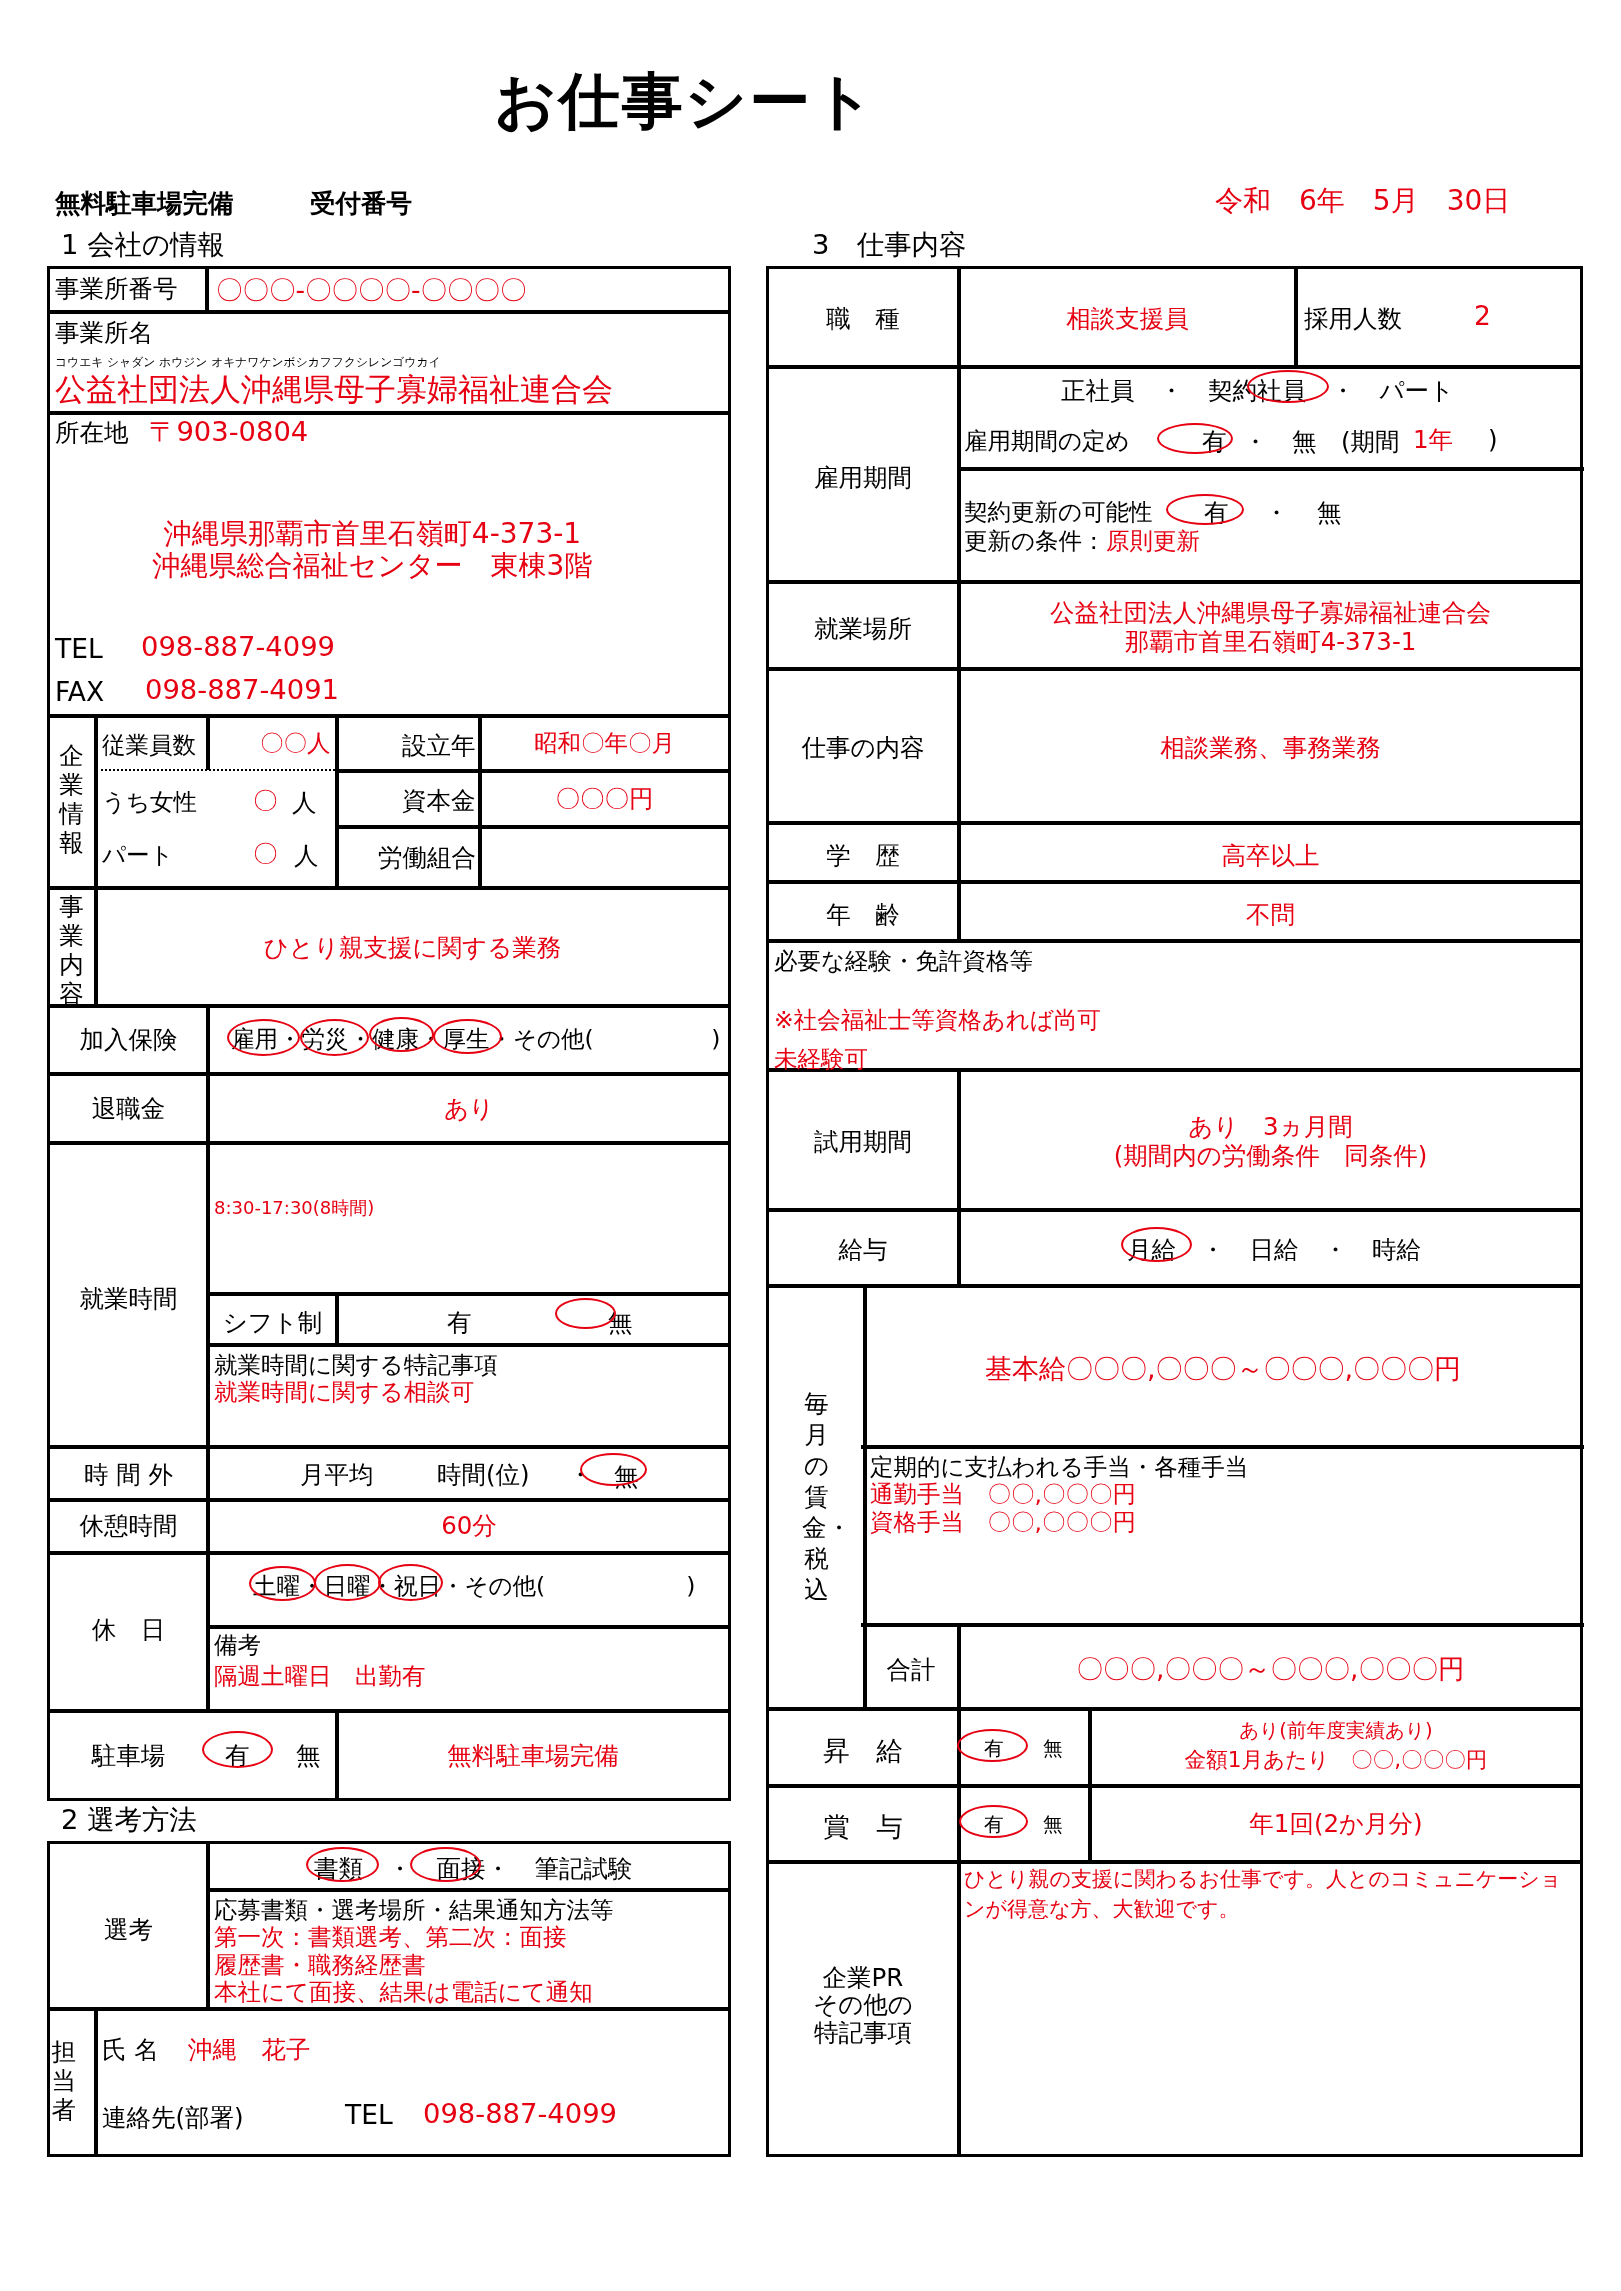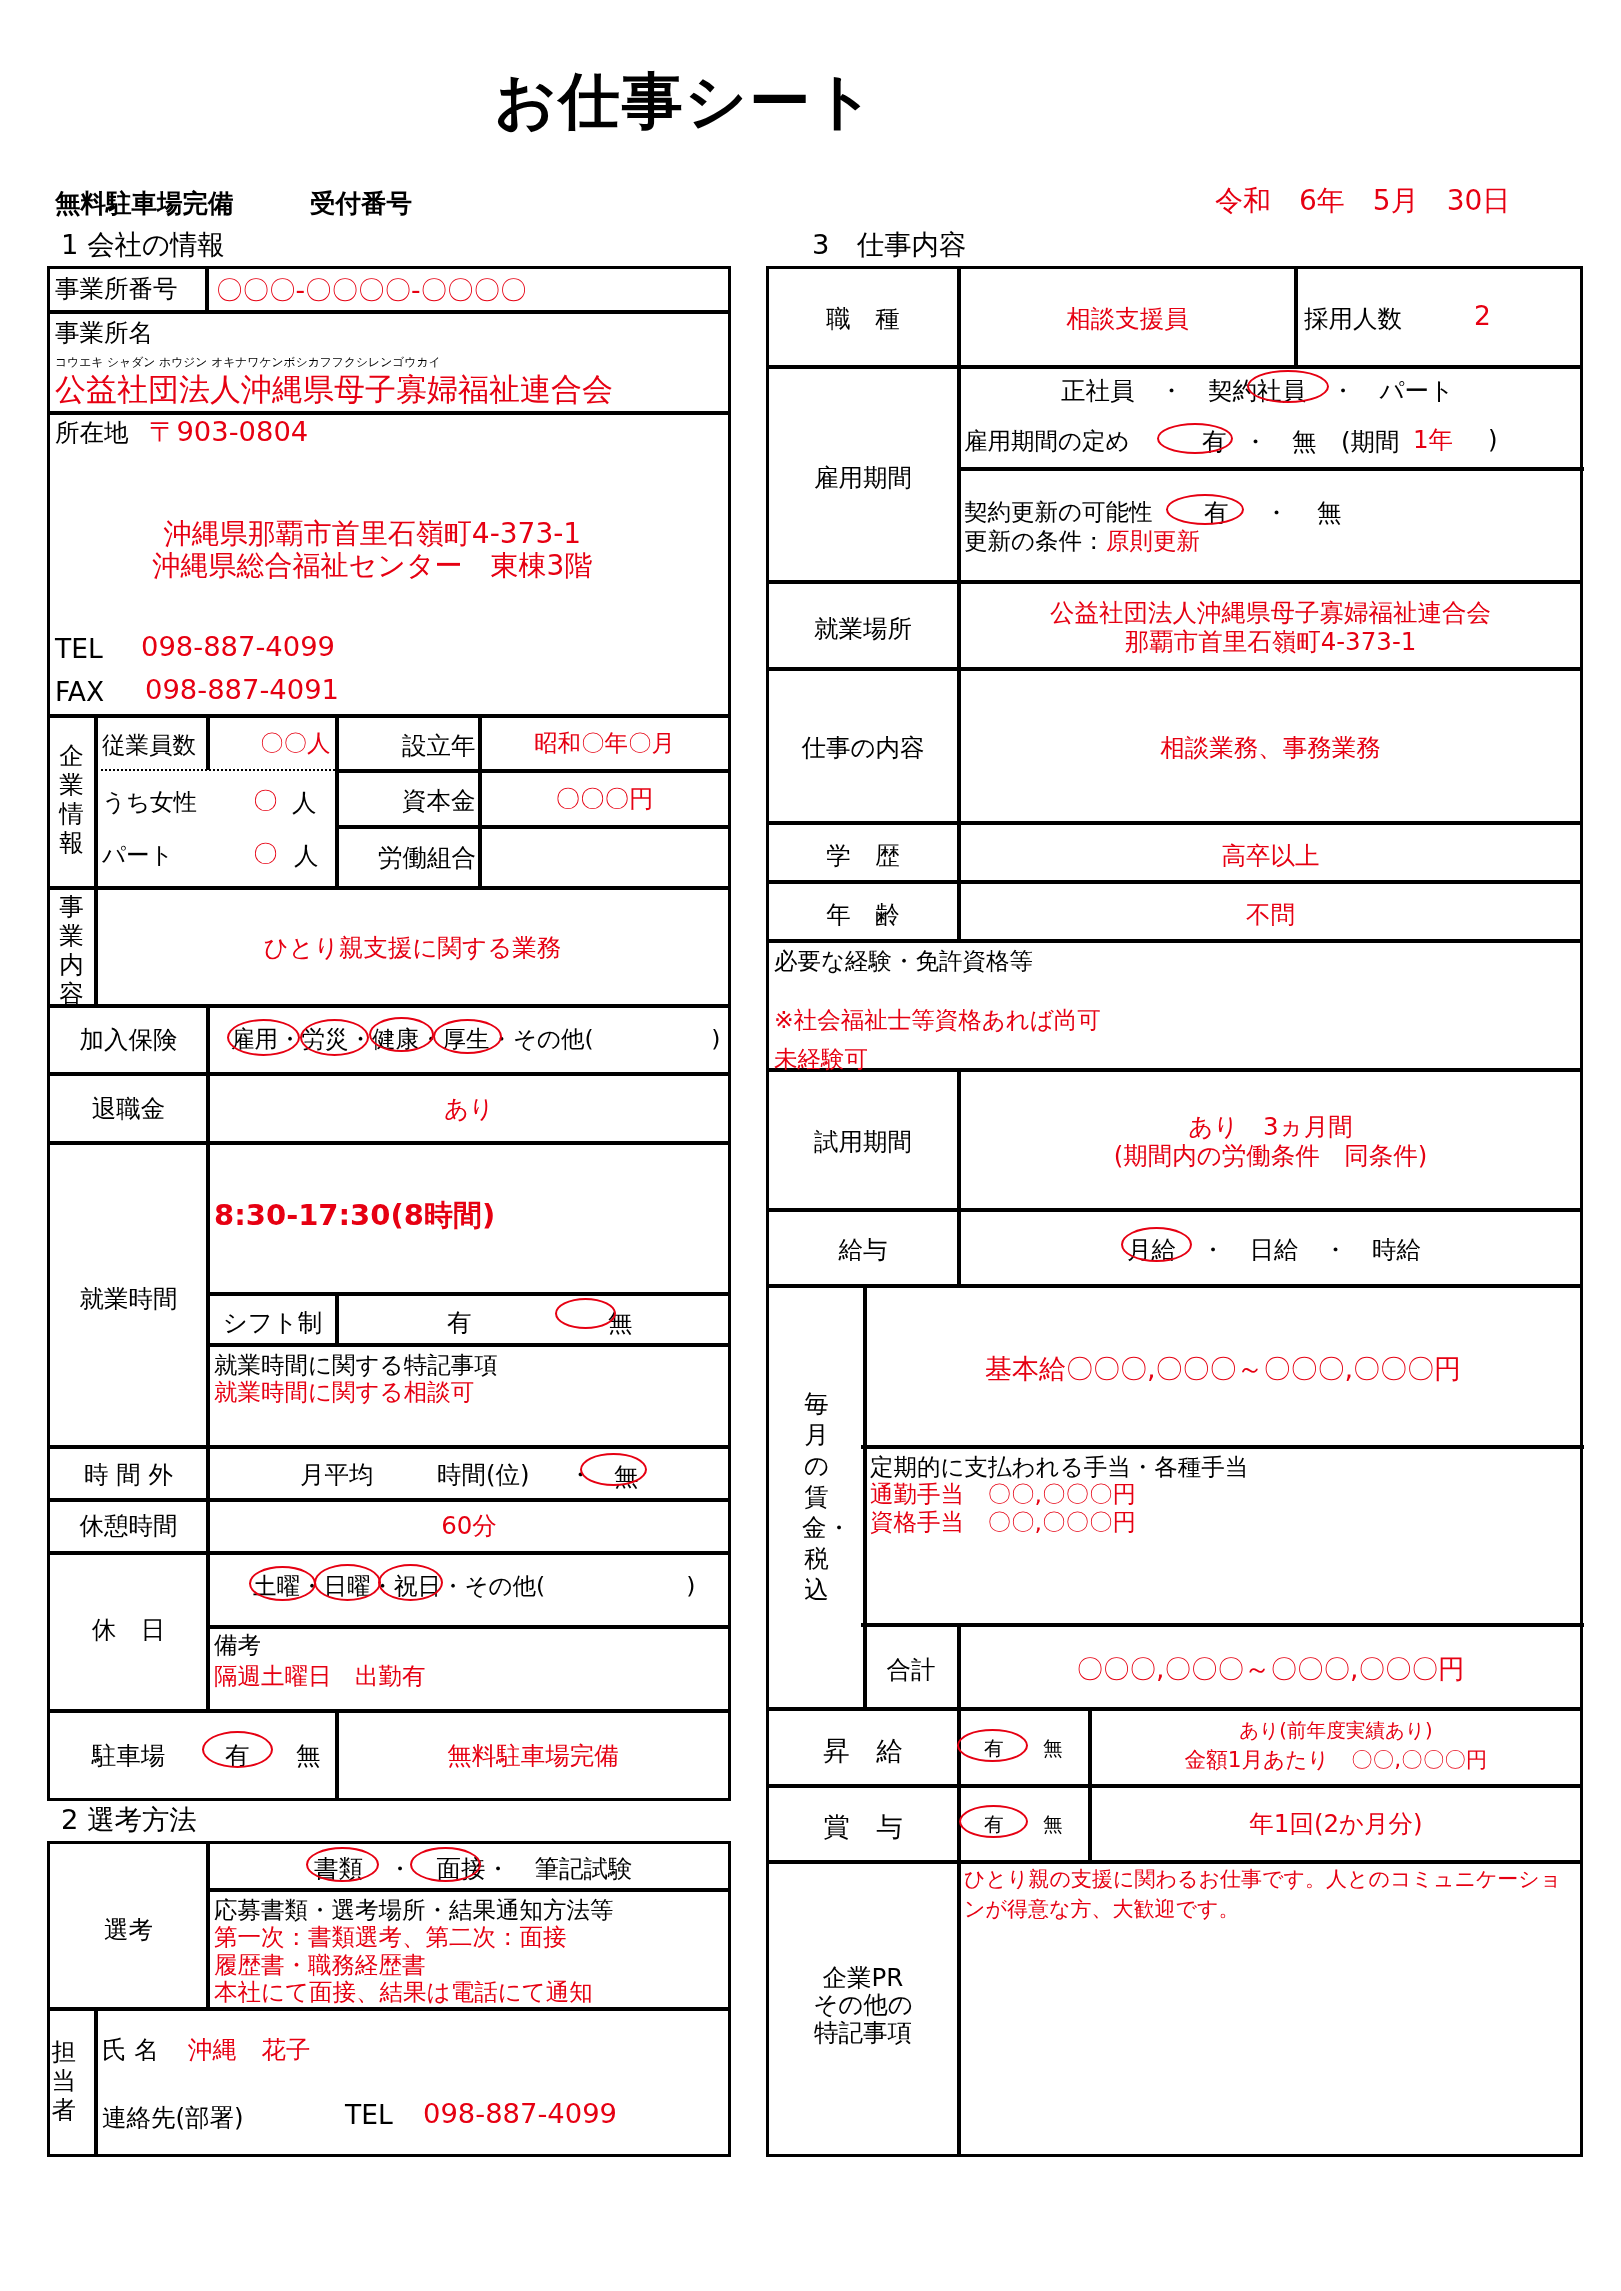--- a/index.html
+++ b/index.html
@@ -102,21 +102,21 @@
 </div>
 <div class="ring" style="left:227px;top:1019px;width:73px;height:37px;"></div>
 <div class="ring" style="left:300px;top:1019px;width:69px;height:37px;"></div>
 <div class="ring" style="left:369px;top:1017px;width:65px;height:35px;"></div>
 <div class="ring" style="left:433px;top:1019px;width:69px;height:35px;"></div>
 
 <div class="t lbl c" style="left:51px;width:155px;top:1092px;">退職金</div>
 <div class="t val c" style="left:210px;width:518px;top:1092px;">あり</div>
 
 <div class="t lbl c" style="left:51px;width:155px;top:1282px;">就業時間</div>
-<div class="t val" style="left:214px;top:1196px;font-size:29px;font-weight:bold;">8:30-17:30(8時間)</div>
+<div class="t val" style="left:214px;top:1196px;font-size:18px;">8:30-17:30(8時間)</div>
 <div class="t lbl c" style="left:210px;width:125px;top:1306px;">シフト制</div>
 <div class="t lbl" style="left:447px;top:1306px;">有</div>
 <div class="t lbl" style="left:608px;top:1306px;">無</div>
 <div class="ring" style="left:555px;top:1298px;width:61px;height:31px;"></div>
 <div class="t lbl" style="left:214px;top:1349px;font-size:23.5px;">就業時間に関する特記事項</div>
 <div class="t val" style="left:214px;top:1376px;font-size:23.5px;">就業時間に関する相談可</div>
 
 <div class="t lbl c" style="left:51px;width:155px;top:1458px;">時 間 外</div>
 <div class="t lbl" style="left:300px;top:1458px;">月平均</div>
 <div class="t lbl" style="left:437px;top:1458px;">時間(位)</div>

